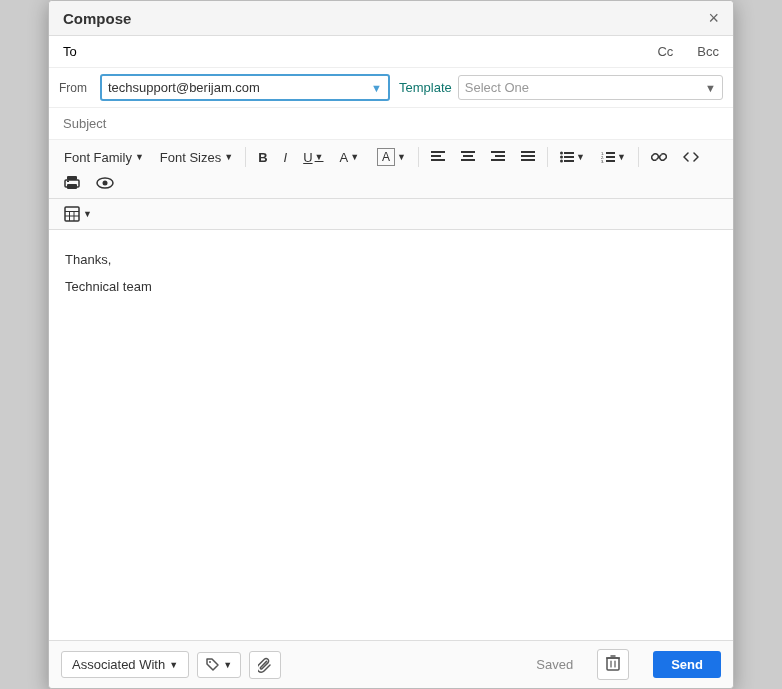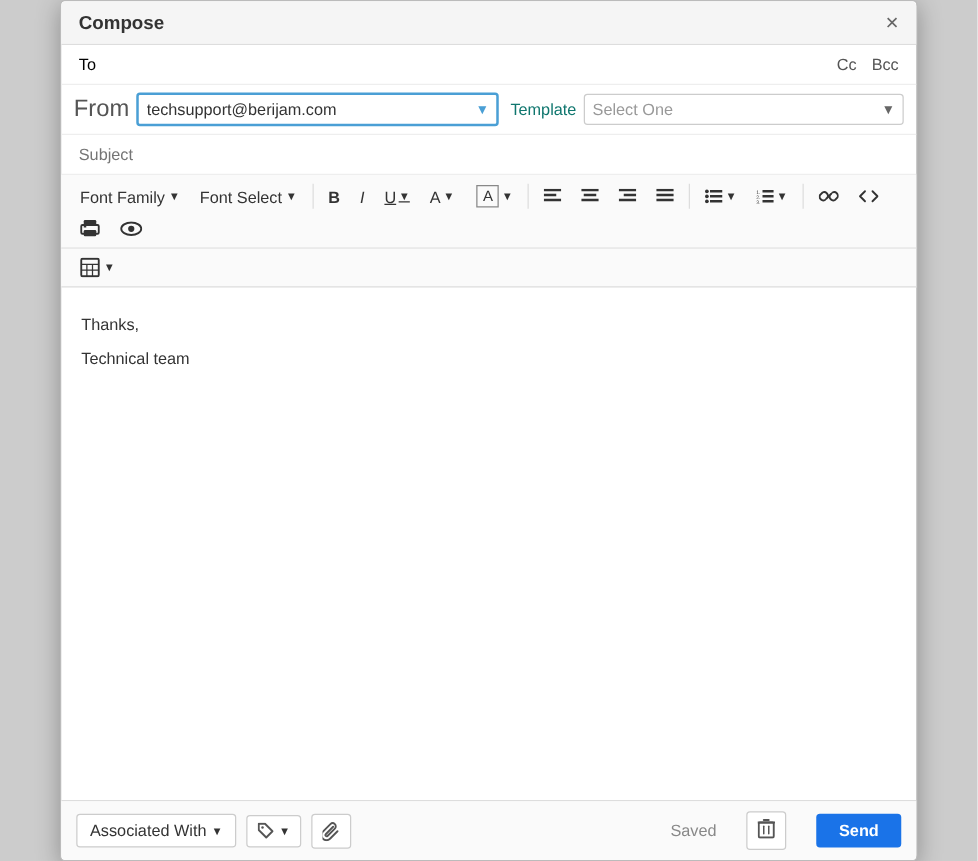--- a/index.html
+++ b/index.html
@@ -52,41 +52,41 @@
 
     .to-label {
       color: #000000;
       font-size: 13px;
       min-width: 30px;
     }
 
     .cc-bcc {
       margin-left: auto;
       display: flex;
-      gap: 12px;
+      gap: 24px;
     }
 
     .cc-bcc-link {
       color: #555;
       font-size: 13px;
       cursor: pointer;
       text-decoration: none;
     }
 
     .from-template-row {
       display: flex;
       align-items: center;
       padding: 6px 10px;
       border-bottom: 1px solid #eee;
       gap: 6px;
     }
 
     .from-label {
       color: #555;
-      font-size: 19px;
+      font-size: 12px;
       min-width: 35px;
     }
 
     .from-select {
       display: flex;
       align-items: center;
       border: 2px solid #4a9fd5;
       border-radius: 3px;
       background: #fff;
       padding: 4px 6px;
@@ -356,21 +356,21 @@
   <div class="subject-row">
     <input type="text" style="width: 100%; border: none; outline: none; font-size: 13px; color: rgb(136, 136, 136); background: transparent;" placeholder="Subject">
   </div>
 
   <div class="toolbar">
     <button class="toolbar-dropdown">
       <span>Font Family</span>
       <span style="font-size:9px;">▼</span>
     </button>
     <button class="toolbar-dropdown">
-      <span>Font Select</span>
+      <span>Font Sizes</span>
       <span style="font-size:9px;">▼</span>
     </button>
     <div class="toolbar-separator"></div>
     <button class="toolbar-btn bold-btn">B</button>
     <button class="toolbar-btn italic-btn">I</button>
     <button class="toolbar-btn underline-btn">
       <span>U</span>
       <span style="font-size:9px;">▼</span>
     </button>
     <button class="toolbar-btn a-color">

